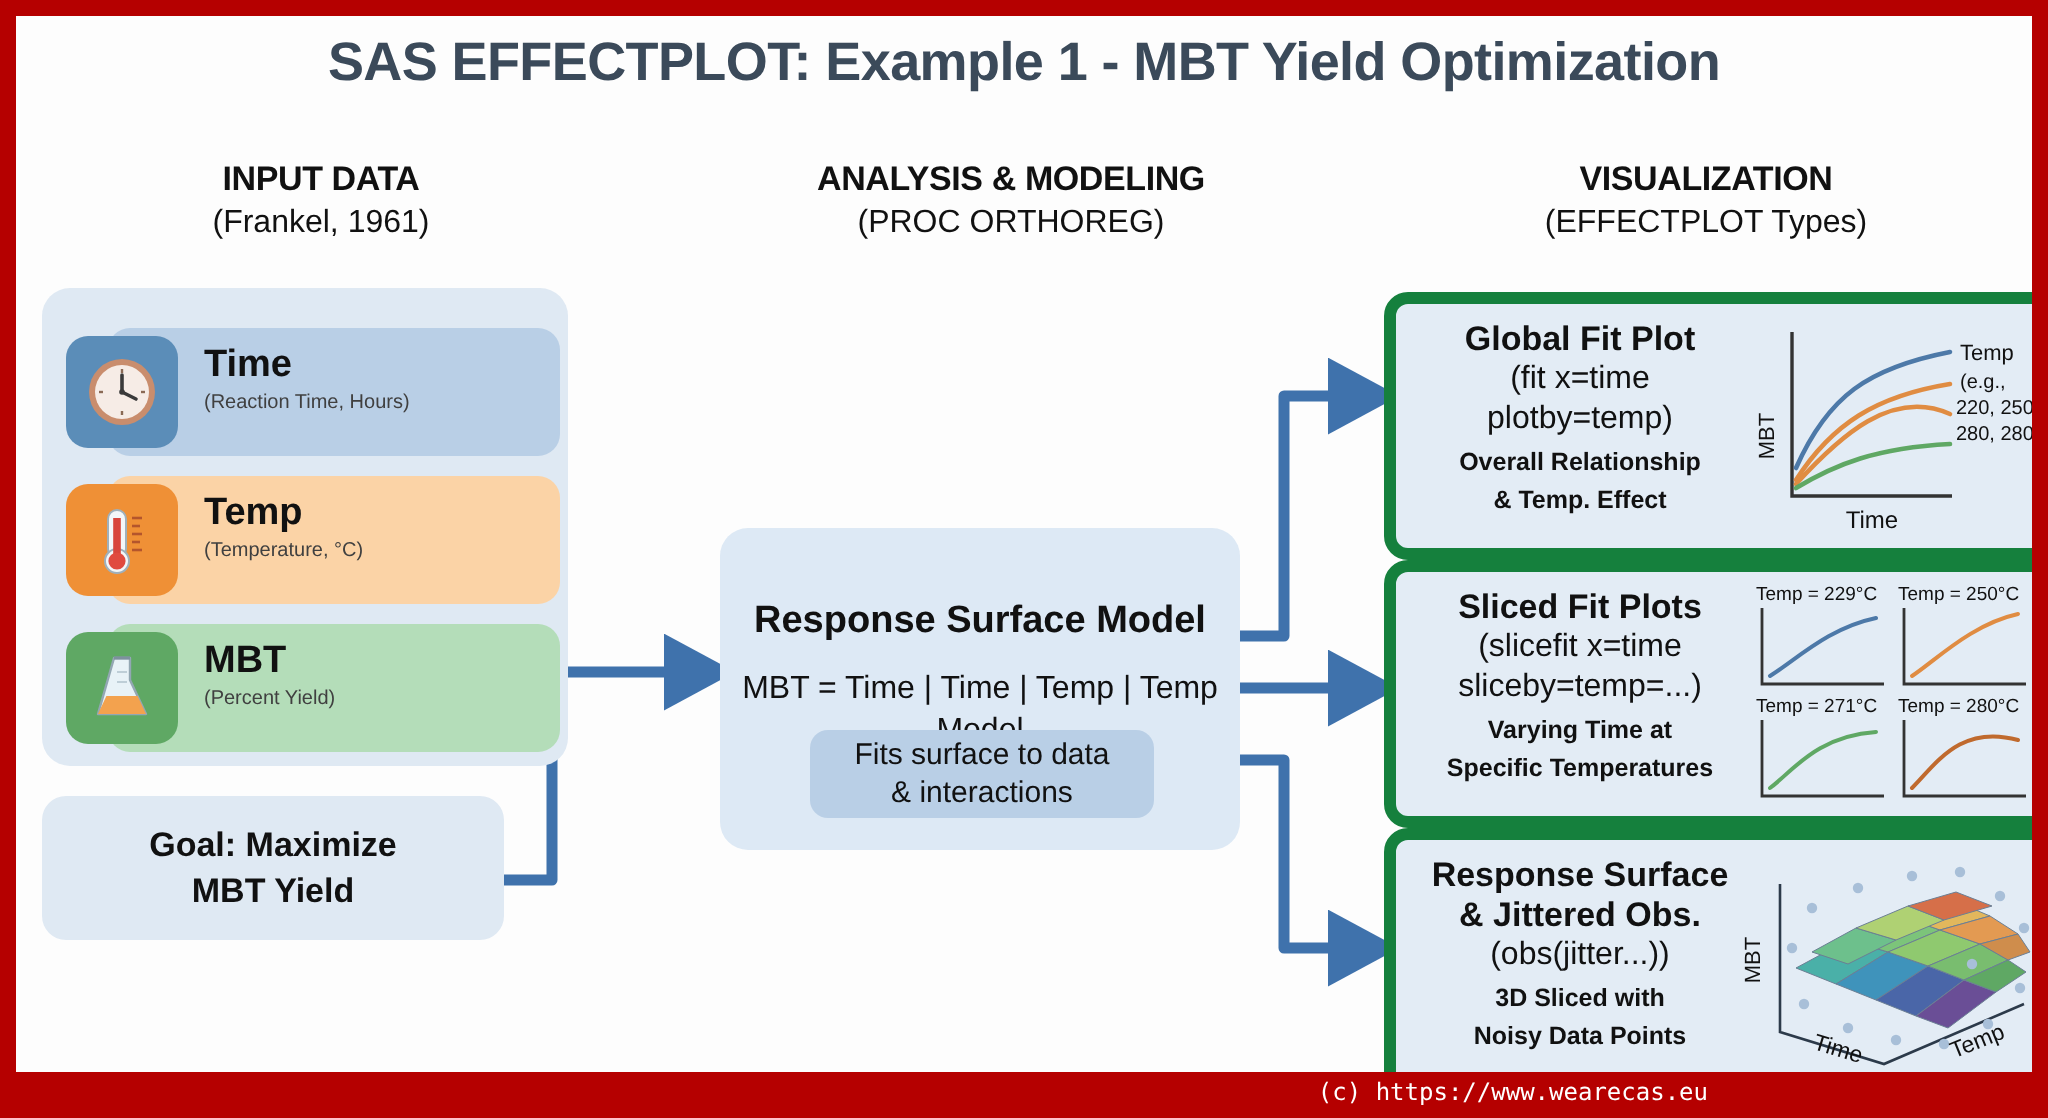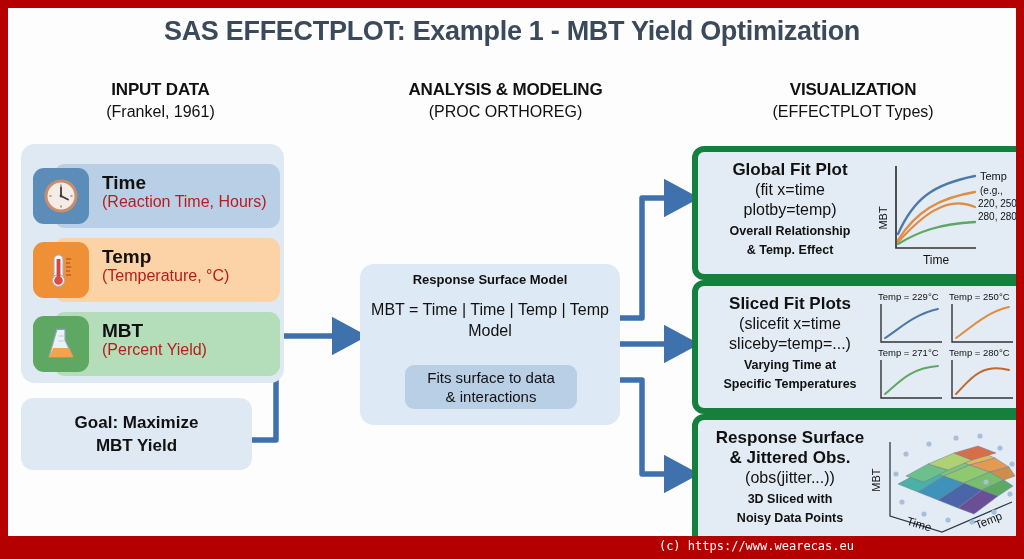--- a/index.html
+++ b/index.html
@@ -44,41 +44,41 @@
   }
   .var-card{
     position:absolute;left:33px;width:226px;height:64px;border-radius:11px;
   }
   .var-card .ico{
     position:absolute;left:-21px;top:4px;width:56px;height:56px;border-radius:11px;
     display:flex;align-items:center;justify-content:center;
   }
   .var-card .txt{position:absolute;left:48px;top:8px;}
   .var-card .vname{font-size:19px;font-weight:bold;color:#111;line-height:21px;}
-  .var-card .vsub{font-size:16px;color:#b91c1c;line-height:18px;}
+  .var-card .vsub{font-size:10px;color:#404040;line-height:18px;}
   #card-time{top:20px;background:#b9cfe6;}
   #card-time .ico{background:#5b8db8;}
   #card-temp{top:94px;background:#fbd3a6;}
   #card-temp .ico{background:#ef9036;}
   #card-mbt{top:168px;background:#b4ddb9;}
   #card-mbt .ico{background:#5fa864;}
 
   #goal-box{
     position:absolute;left:13px;top:390px;width:231px;height:72px;
     background:#dfe9f3;border-radius:12px;
     display:flex;align-items:center;justify-content:center;text-align:center;
   }
   #goal-box .gt{font-size:17px;font-weight:bold;color:#111;line-height:23px;}
 
   
   #model-box{
     position:absolute;left:352px;top:256px;width:260px;height:161px;
     background:#dde9f5;border-radius:14px;text-align:center;
   }
-  #model-box .mtitle{font-size:13px;font-weight:bold;color:#111;margin-top:8px;}
+  #model-box .mtitle{font-size:19px;font-weight:bold;color:#111;margin-top:36px;}
   #model-box .msub{font-size:16px;color:#111;margin-top:12px;line-height:21px;}
   #model-chip{
     position:absolute;left:45px;bottom:16px;width:172px;height:44px;
     background:#b9cfe6;border-radius:9px;
     display:flex;align-items:center;justify-content:center;
   }
   #model-chip .ct{font-size:15px;color:#111;line-height:19px;text-align:center;}
 
   
   .viz-panel{

